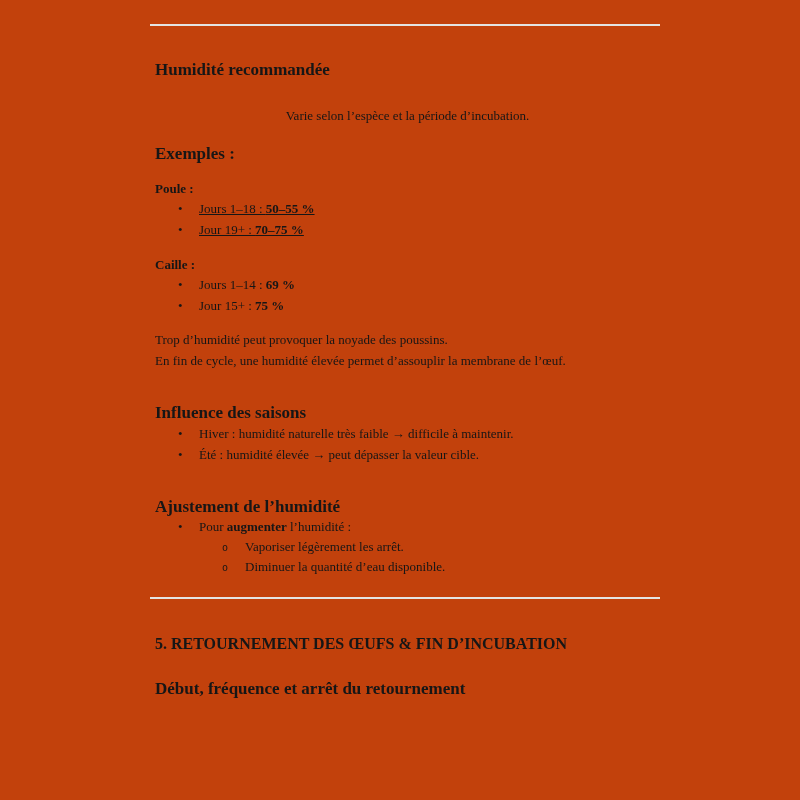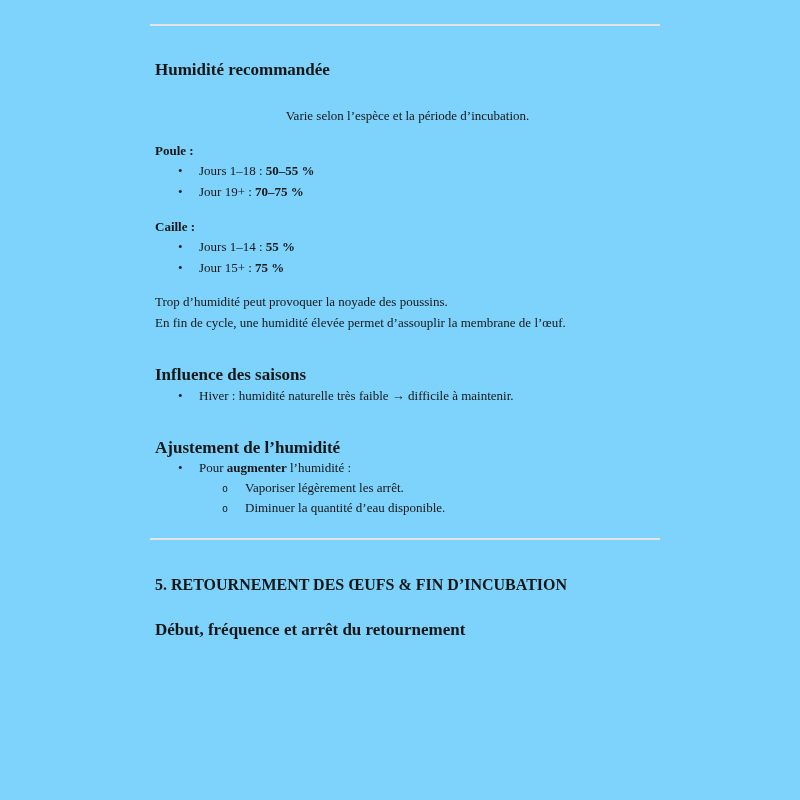--- a/index.html
+++ b/index.html
@@ -10,21 +10,21 @@
   body {
     width: 800px;
     height: 800px;
     font-family: "Liberation Serif", serif;
     color: #161616;
     overflow: hidden;
   }
   .page {
     width: 800px;
     height: 800px;
-    background: #7dd3fc;
+    background: #c2410c;
   }
   .content {
     margin-left: 150px;
     width: 510px;
     padding-top: 24px;
     box-sizing: border-box;
   }
   hr.rule {
     border: 0;
     height: 2px;
@@ -60,21 +60,21 @@
     line-height: 18px;
     font-weight: 700;
     margin: 0;
     padding-left: 5px;
   }
 
   .h-humidite   { margin-top: 34px; }
   .p-varie      { margin-top: 26px; line-height: 20px; text-align: center; }
   .h-exemples   { margin-top: 18px; }
   .label-poule  { margin-top: 16px; }
-  .list-poule   { margin-top: 16px; }
+  .list-poule   { margin-top: 16px; text-decoration: underline; }
   .label-caille { margin-top: 16px; }
   .list-caille  { margin-top: 16px; }
   .p-fin        { margin-top: 13px; }
   .h-saisons    { margin-top: 32px; }
   .list-saisons { margin-top: 14px; }
   .h-ajustement { margin-top: 32px; }
   .list-ajust   { margin-top: 15px; }
   .h-section5   { margin-top: 34px; }
   .h-debut      { margin-top: 24px; }
 
@@ -116,44 +116,46 @@
 
 <div class="page">
   <div class="content">
 
     <hr class="rule rule-top">
 
     <h3 class="h3 h-humidite">Humidité recommandée</h3>
 
     <p class="body-p p-varie">Varie selon l’espèce et la période d’incubation.</p>
 
+    <h3 class="h3 h-exemples">Exemples :</h3>
 
     <p class="label label-poule">Poule :</p>
 
     <ul class="list list-poule">
       <li class="lvl1"><span>Jours 1–18 : </span><b>50–55 %</b></li>
       <li class="lvl1"><span>Jour 19+ : </span><b>70–75 %</b></li>
     </ul>
 
     <p class="label label-caille">Caille :</p>
 
     <ul class="list list-caille">
-      <li class="lvl1"><span>Jours 1–14 : </span><b>55 %</b></li>
+      <li class="lvl1"><span>Jours 1–14 : </span><b>69 %</b></li>
       <li class="lvl1"><span>Jour 15+ : </span><b>75 %</b></li>
     </ul>
 
     <p class="body-p p-fin">
       <span class="line">Trop d’humidité peut provoquer la noyade des poussins.</span>
       <span class="line">En fin de cycle, une humidité élevée permet d’assouplir la membrane de l’œuf.</span>
     </p>
 
     <h3 class="h3 h-saisons">Influence des saisons</h3>
 
     <ul class="list list-saisons">
       <li class="lvl1"><span>Hiver : humidité naturelle très faible → difficile à maintenir.</span></li>
+      <li class="lvl1"><span>Été : humidité élevée → peut dépasser la valeur cible.</span></li>
     </ul>
 
     <h3 class="h3 h-ajustement">Ajustement de l’humidité</h3>
 
     <ul class="list list-ajust">
       <li class="lvl1"><span>Pour </span><b>augmenter</b><span> l’humidité :</span></li>
       <li class="lvl2"><span>Vaporiser légèrement les arrêt.</span></li>
       <li class="lvl2"><span>Diminuer la quantité d’eau disponible.</span></li>
     </ul>
 

